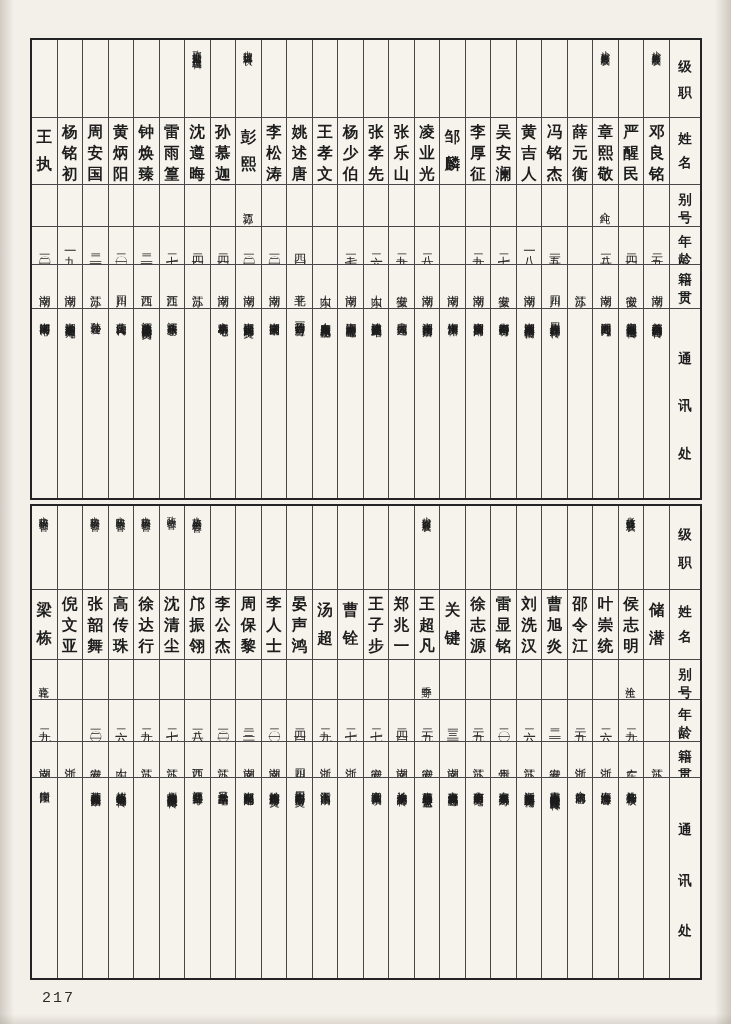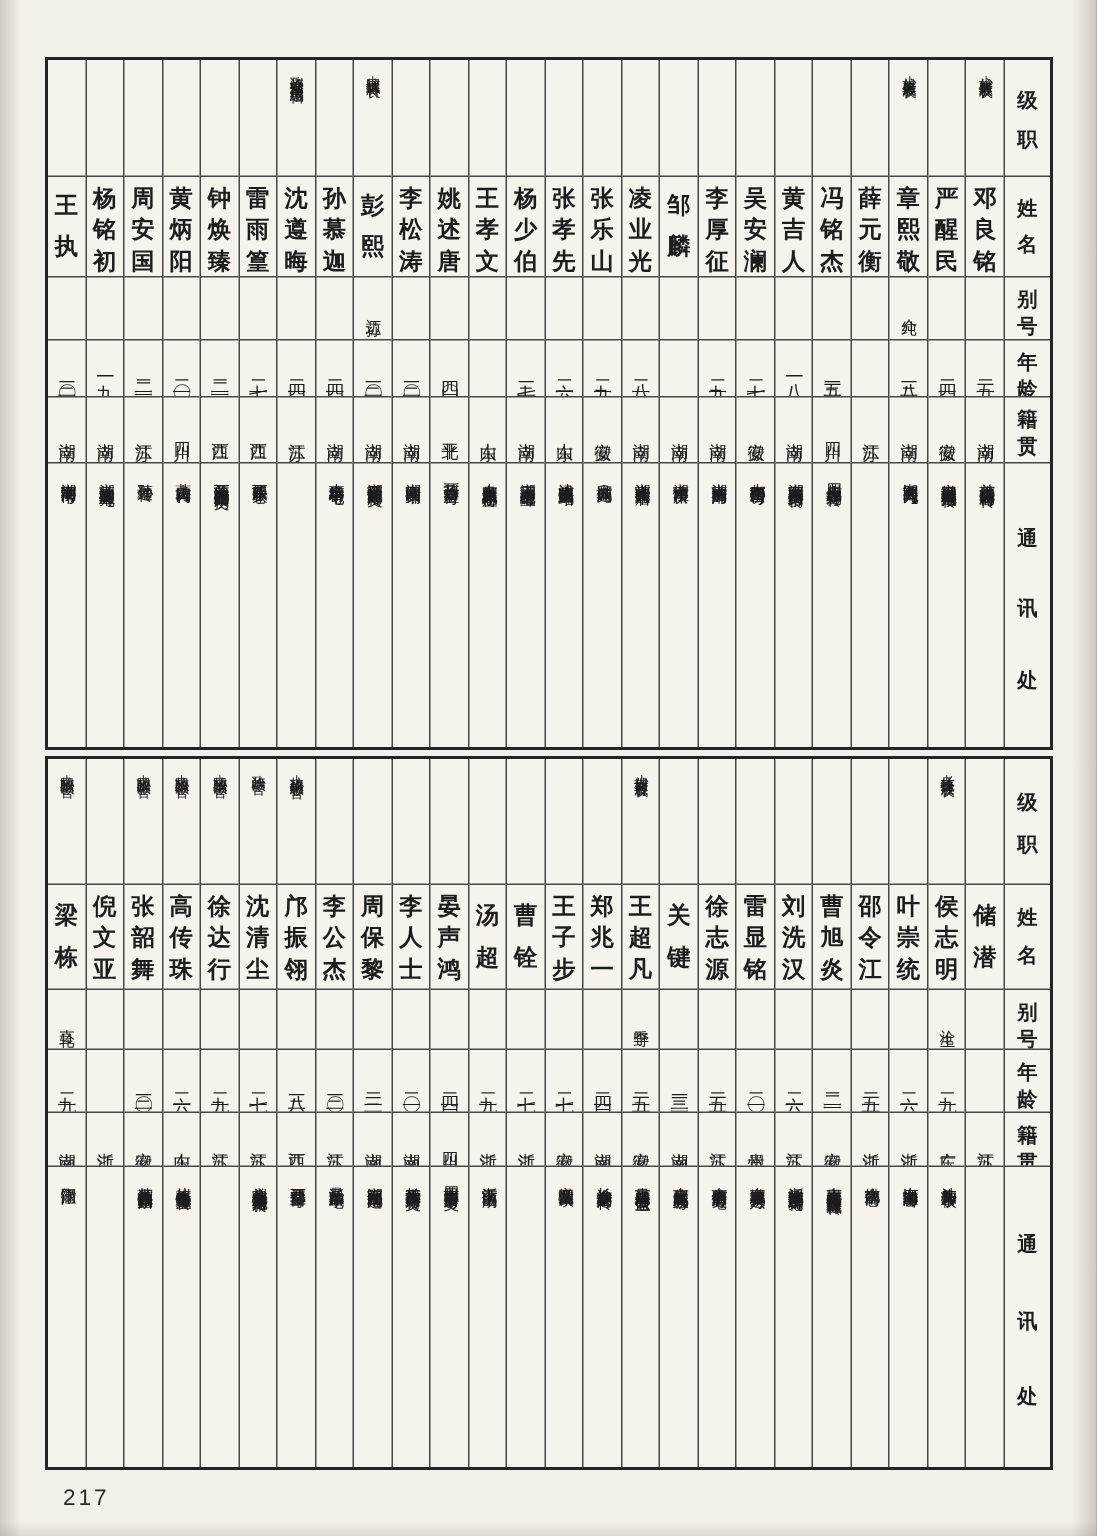--- a/index.html
+++ b/index.html
@@ -32,21 +32,21 @@
   .v { writing-mode:vertical-rl; text-orientation:upright; max-height:100%; }
   .rank  .v { font-size:9.5px;  line-height:1.18; letter-spacing:1px; }
   .alias .v { font-size:10.5px; letter-spacing:1.5px; }
   .age   .v { font-size:12.5px; letter-spacing:2px; }
   .nat   .v { font-size:11.5px; letter-spacing:1px; }
   .addr  .v { font-size:10.5px; line-height:1.14; letter-spacing:.5px; }
   .stack { display:flex; flex-direction:column; justify-content:space-evenly; align-items:center; height:100%; width:100%; }
   .c-name .stack { font-size:15.5px; font-weight:700; padding:4px 0; }
   .label-col .stack { font-size:13.5px; font-weight:700; padding:6px 0; }
   .page-number { position:absolute; left:42px; top:990px; font-size:15px; letter-spacing:2px; color:#2a2a2a;
-                 font-family:Liberation Sans, sans-serif; }
+                 font-family:Liberation Mono, monospace; }
 </style>
 </head>
 <body>
 
 <div class="sheet">
   <div class="frame">
     <div class="tbl top">
         <div class="col person-col">
           <div class="cell c-rank rank">
             <span class="v"></span>

